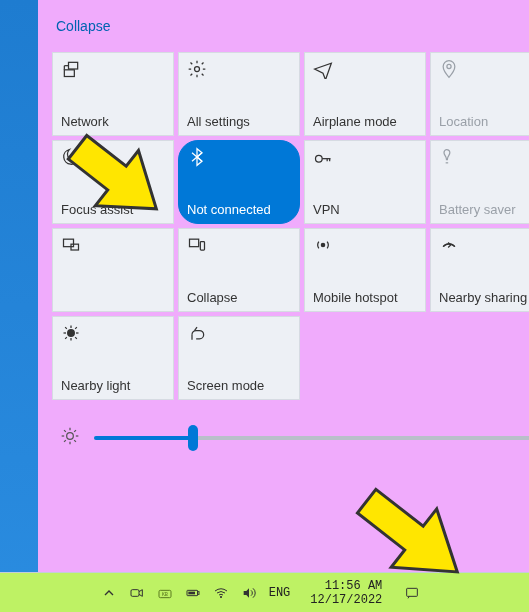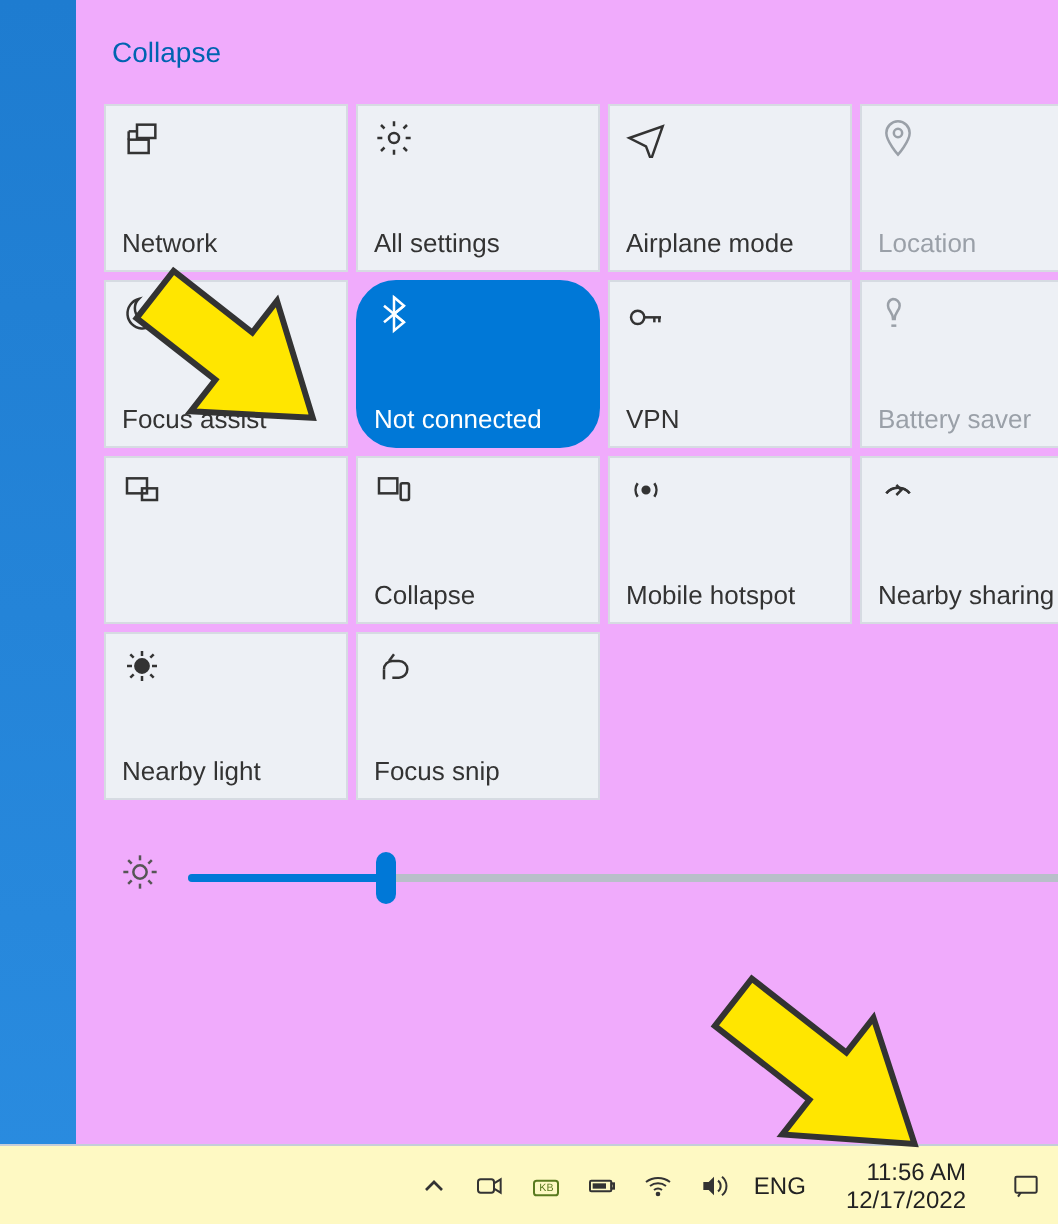--- a/index.html
+++ b/index.html
@@ -94,28 +94,29 @@
     width: 10px; height: 26px;
     background: #0078d7;
     border-radius: 5px;
     transform: translate(-50%, -50%);
   }
 
   .taskbar {
     position: absolute;
     left: 0; bottom: 0;
     width: 100%; height: 40px;
-    background: #fef9c3;
+    background: #bef264;
     border-top: 1px solid #c5cdd8;
     display: flex;
     align-items: center;
-    justify-content: flex-end;
+    justify-content: center;
     padding-right: 8px;
     font-size: 12px;
     color: #222;
+    font-family: Liberation Mono, monospace;
   }
   .tray { display:flex; align-items:center; gap:12px; }
   .tray .ticon { width:16px; height:16px; display:flex; align-items:center; justify-content:center; color:#333; }
   .tray .ticon svg { width:16px; height:16px; }
   .lang { font-size:12px; }
   .clock { text-align: right; line-height: 14px; margin-left: 8px; }
   .clock div { font-size: 12px; }
   .notif-icon { margin-left: 10px; }
 
   
@@ -263,21 +264,21 @@
         <div class="label">Nearby light</div>
       </div>
       <div class="tile">
         <div class="icon">
           <svg viewBox="0 0 24 24" fill="none" stroke="#333" stroke-width="1.5">
             <path d="M6 14a5 5 0 0 1 5-5h4a5 5 0 0 1 0 10h-4"></path>
             <line x1="6" y1="14" x2="6" y2="20"></line>
             <path d="M9 9l3-4"></path>
           </svg>
         </div>
-        <div class="label">Focus snip</div>
+        <div class="label">Screen mode</div>
       </div>
     </div>
 
   <div class="brightness">
     <span class="sun">
       <svg viewBox="0 0 24 24" width="20" height="20" fill="none" stroke="#555" stroke-width="1.5">
         <circle cx="12" cy="12" r="4"></circle>
         <line x1="12" y1="2" x2="12" y2="5"></line>
           <line x1="12" y1="19" x2="12" y2="22"></line>
         <line x1="2" y1="12" x2="5" y2="12"></line>

